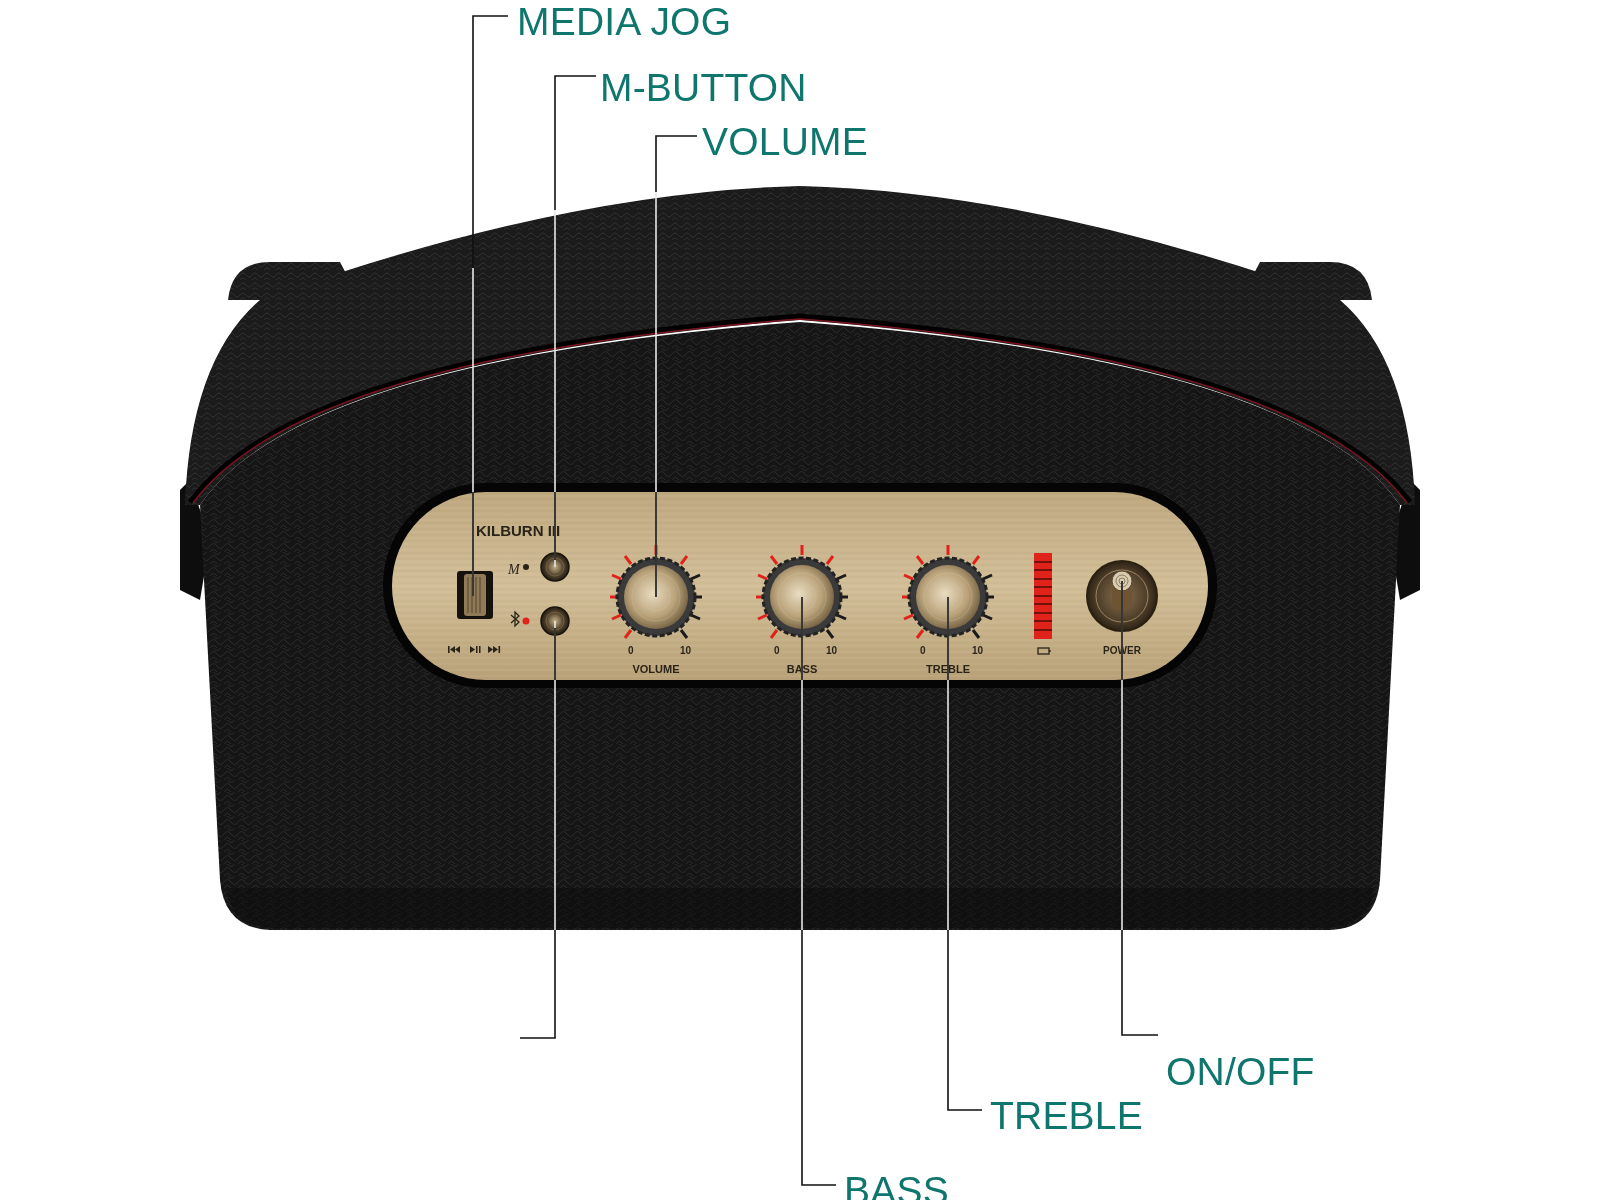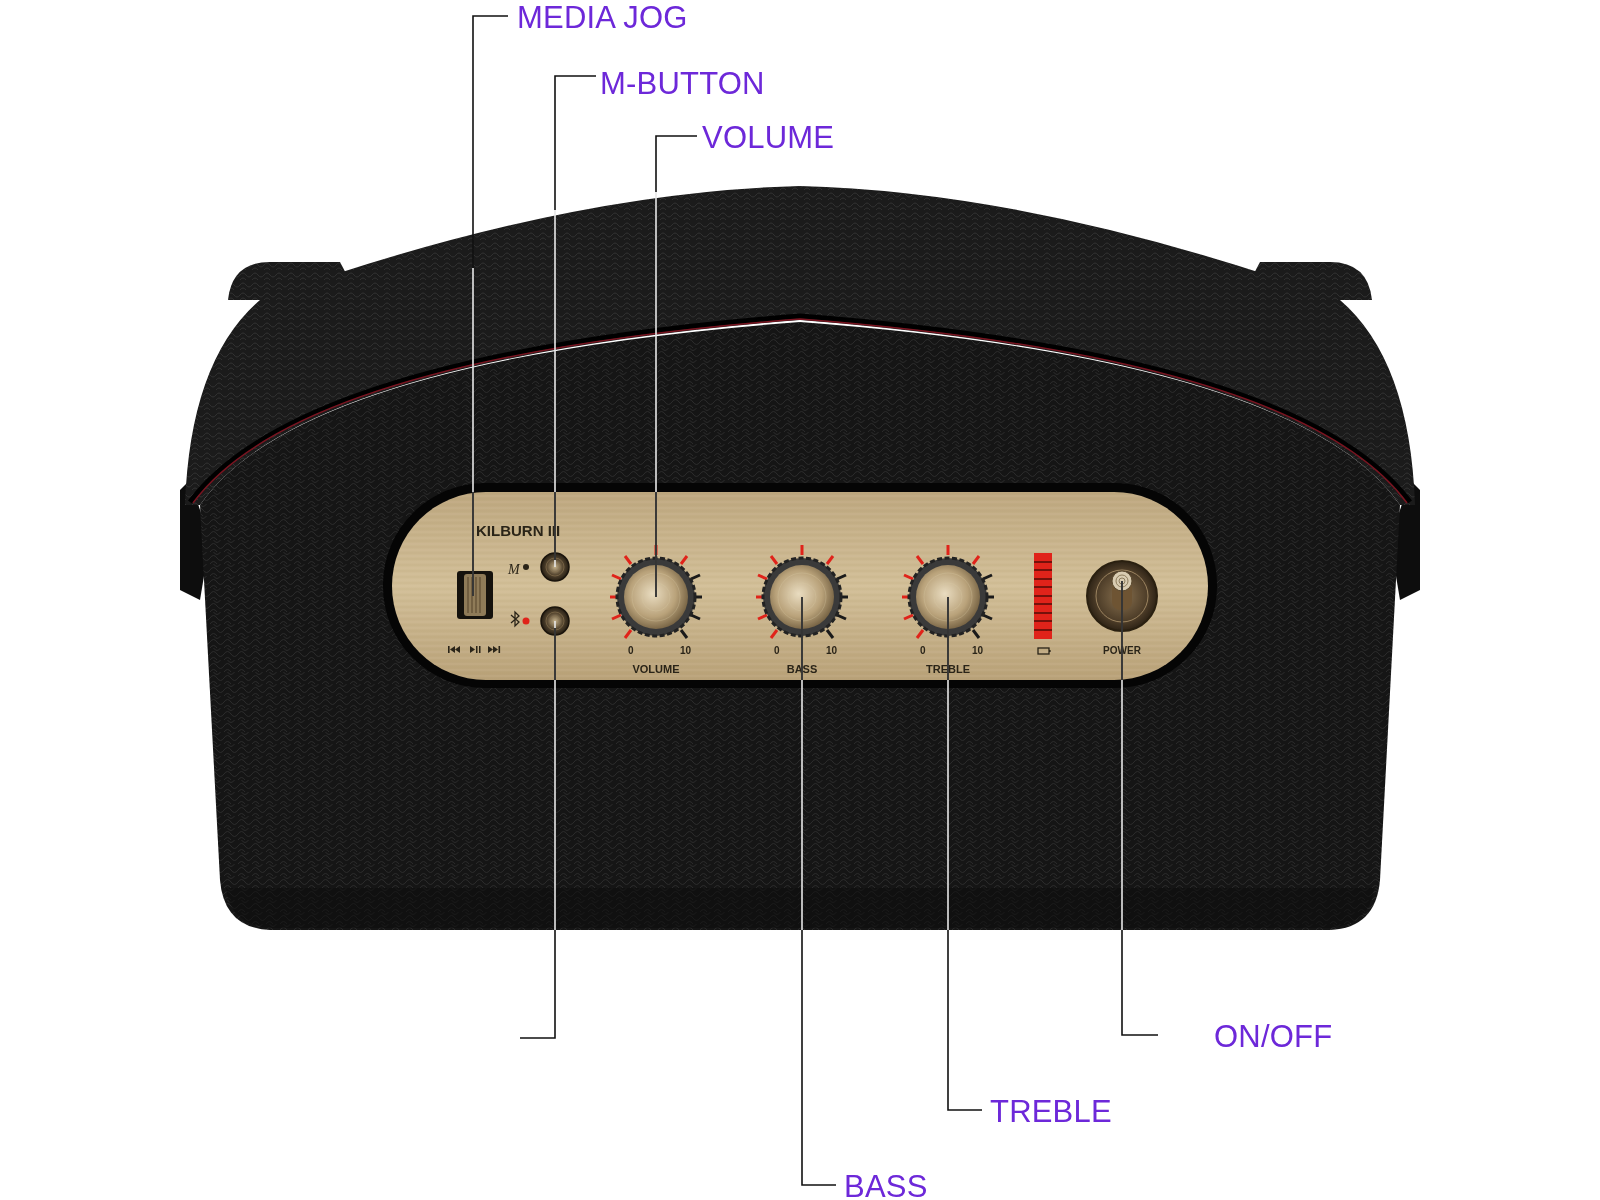--- a/index.html
+++ b/index.html
@@ -1,18 +1,18 @@
 <!DOCTYPE html>
 <html><head>
 <meta charset="utf-8">
 <style>
   html,body{margin:0;padding:0;background:#ffffff;}
   body{width:1600px;height:1200px;position:relative;overflow:hidden;font-family:"Liberation Sans",sans-serif;}
   .stage{position:absolute;left:0;top:0;width:1600px;height:1200px;}
-  .callout-label{position:absolute;font-family:"Liberation Sans",sans-serif;font-size:31px;color:#6d28d9;line-height:1;white-space:nowrap;letter-spacing:0.2px;}
+  .callout-label{position:absolute;font-family:"Liberation Sans",sans-serif;font-size:39px;color:#0f766e;line-height:1;white-space:nowrap;letter-spacing:0.2px;}
   .panel-text{font-family:"Liberation Sans",sans-serif;font-weight:bold;fill:#2a2418;}
 </style>
 </head>
 <body>
 
 <div class="stage">
 <svg width="1600" height="1200" viewBox="0 0 1600 1200" xmlns="http://www.w3.org/2000/svg">
   <defs>
     <pattern id="leather" width="14" height="12" patternUnits="userSpaceOnUse">
       <rect width="14" height="12" fill="#151515"></rect>
@@ -257,16 +257,16 @@
     <line x1="802" y1="597" x2="802" y2="680" stroke="#111"></line>
     <line x1="948" y1="597" x2="948" y2="680" stroke="#111"></line>
     <line x1="1122" y1="581" x2="1122" y2="680" stroke="#111"></line>
   </g>
 </svg>
 
 
 <div class="callout-label" style="left:517px;top:2px;">MEDIA JOG</div>
 <div class="callout-label" style="left:600px;top:68px;">M-BUTTON</div>
 <div class="callout-label" style="left:702px;top:122px;">VOLUME</div>
-<div class="callout-label" style="left:1166px;top:1021px;margin-left:48px;">ON/OFF</div>
+<div class="callout-label" style="left:1166px;top:1052px;">ON/OFF</div>
 <div class="callout-label" style="left:990px;top:1096px;">TREBLE</div>
 <div class="callout-label" style="left:844px;top:1171px;">BASS</div>
 </div>
 
 </body></html>

